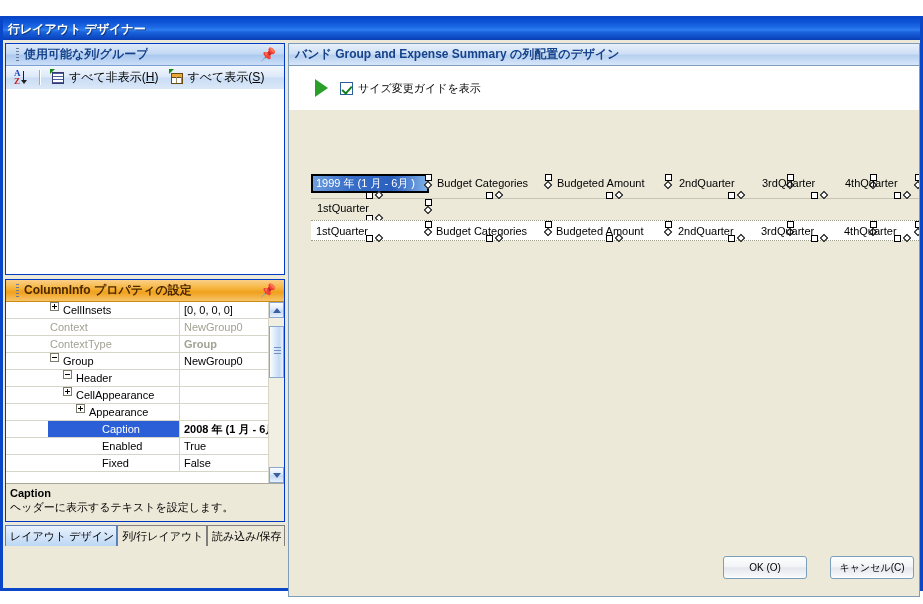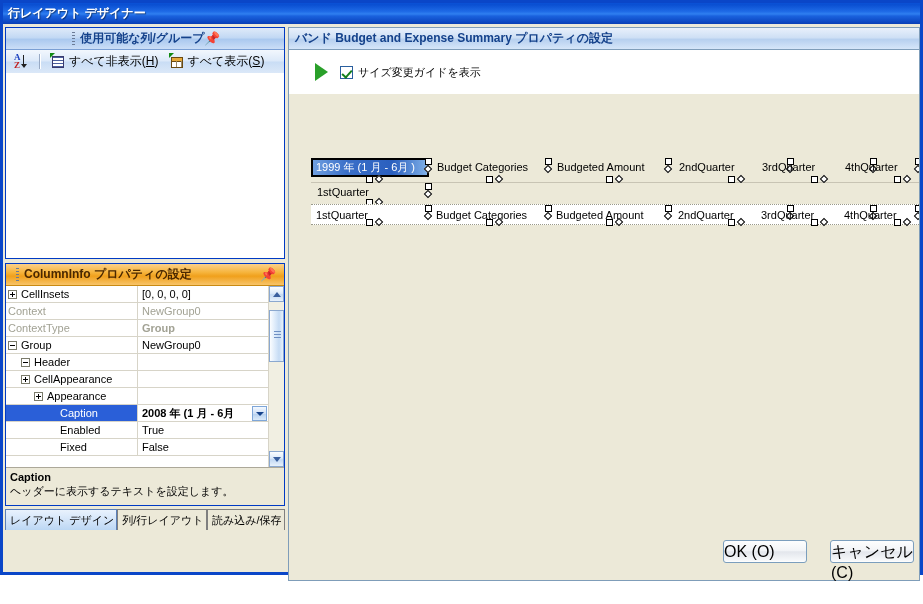--- a/index.html
+++ b/index.html
@@ -11,21 +11,21 @@
     font-family: "Liberation Sans", "DejaVu Sans", sans-serif;
     font-size: 12px;
     overflow: hidden;
     position: relative;
     -webkit-font-smoothing: none;
   }
 
   
   #window {
     position: absolute;
-    left: 0; top: 0;
+    left: 0; top: 16px;
     width: 923px; height: 575px;
     box-sizing: border-box;
     border: 3px solid #0a46c8;
     background: #8b5cf6;
   }
   #titlebar {
     height: 21px;
     background: linear-gradient(to bottom,
         #0a51d6 0%, #0a4fd2 8%, #1e6ae6 40%, #2f7ff0 52%,
         #1a62de 62%, #0c46c0 92%, #0a3fb4 100%);
@@ -71,21 +71,20 @@
     display: flex;
     align-items: center;
     justify-content: space-between;
     overflow: hidden;
     white-space: nowrap;
   }
   .panel-caption.blue {
     background: linear-gradient(to bottom, #dfeaf9 0%, #c3d9f4 45%, #abc9ef 55%, #cbdef7 100%);
     color: #15428b;
     border-bottom: 1px solid #7a9fd4;
-    justify-content: center;
   }
   .panel-caption.orange {
     background: linear-gradient(to bottom, #fbd08a 0%, #f6b43c 40%, #f0a01c 58%, #f8c469 100%);
     color: #4a2800;
     border-bottom: 1px solid #c98a13;
   }
   .grip {
     display: inline-block;
     width: 3px; height: 13px;
     margin-right: 5px;
@@ -228,25 +227,26 @@
     border-bottom: 1px solid #d7d4c8;
     box-sizing: border-box;
     font-size: 11px;
     line-height: 16px;
   }
   .pname {
     width: 132px;
     box-sizing: border-box;
     border-right: 1px solid #d7d4c8;
     display: flex;
-    align-items: center;
+    align-items: flex-start;
     overflow: hidden;
     white-space: nowrap;
     background: #ffffff;
     padding-left: 2px;
+    margin-left: 42px;
   }
   .pval {
     flex: 1;
     box-sizing: border-box;
     padding-left: 4px;
     overflow: hidden;
     white-space: nowrap;
     background: #ffffff;
     display:flex;
     align-items:center;
@@ -528,22 +528,23 @@
     height: 40px;
   }
   .xp-btn {
     position: absolute;
     top: 8px;
     width: 84px; height: 23px;
     box-sizing: border-box;
     border: 1px solid #7b9ebd;
     border-radius: 3px;
     background: linear-gradient(to bottom, #fdfefe 0%, #f2f4f7 45%, #e3e6ec 52%, #f6f8fa 92%, #ffffff 100%);
-    font-size: 16px;
+    font-size: 10px;
     line-height: 21px;
+    text-align: center;
     color: #000;
   }
   #btn-ok { right: 113px; }
   #btn-cancel { right: 6px; }
 </style>
 </head>
 <body>
 
 <div id="window">
 
@@ -708,21 +709,21 @@
       </div>
 
       <div id="left-tabs">
           <div class="ltab active"><span>レイアウト デザイン</span></div>
           <div class="ltab"><span>列/行レイアウト</span></div>
           <div class="ltab"><span>読み込み/保存</span></div>
         </div>
     </div>
 
     <div id="right-pane">
-      <div id="right-caption">バンド Budget and Expense Summary プロパティの設定</div>
+      <div id="right-caption">バンド Group and Expense Summary の列配置のデザイン</div>
 
       <div id="instr-bar">
         <div id="instr-arrow"></div>
         <label id="guide-check">
           <span class="chk checked"></span>
           <span>サイズ変更ガイドを表示</span>
         </label>
       </div>
 
       <div id="canvas">

